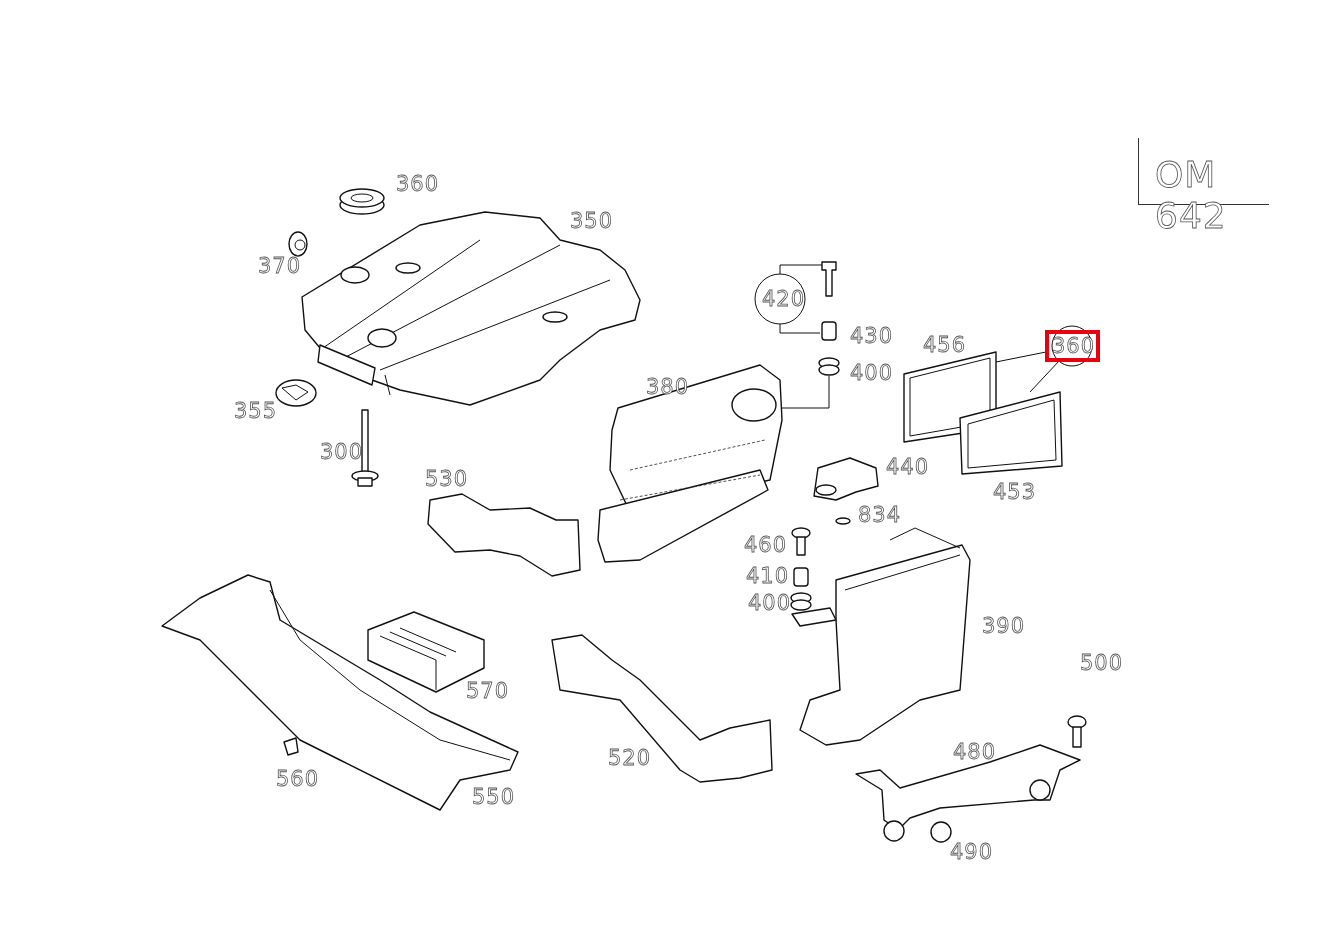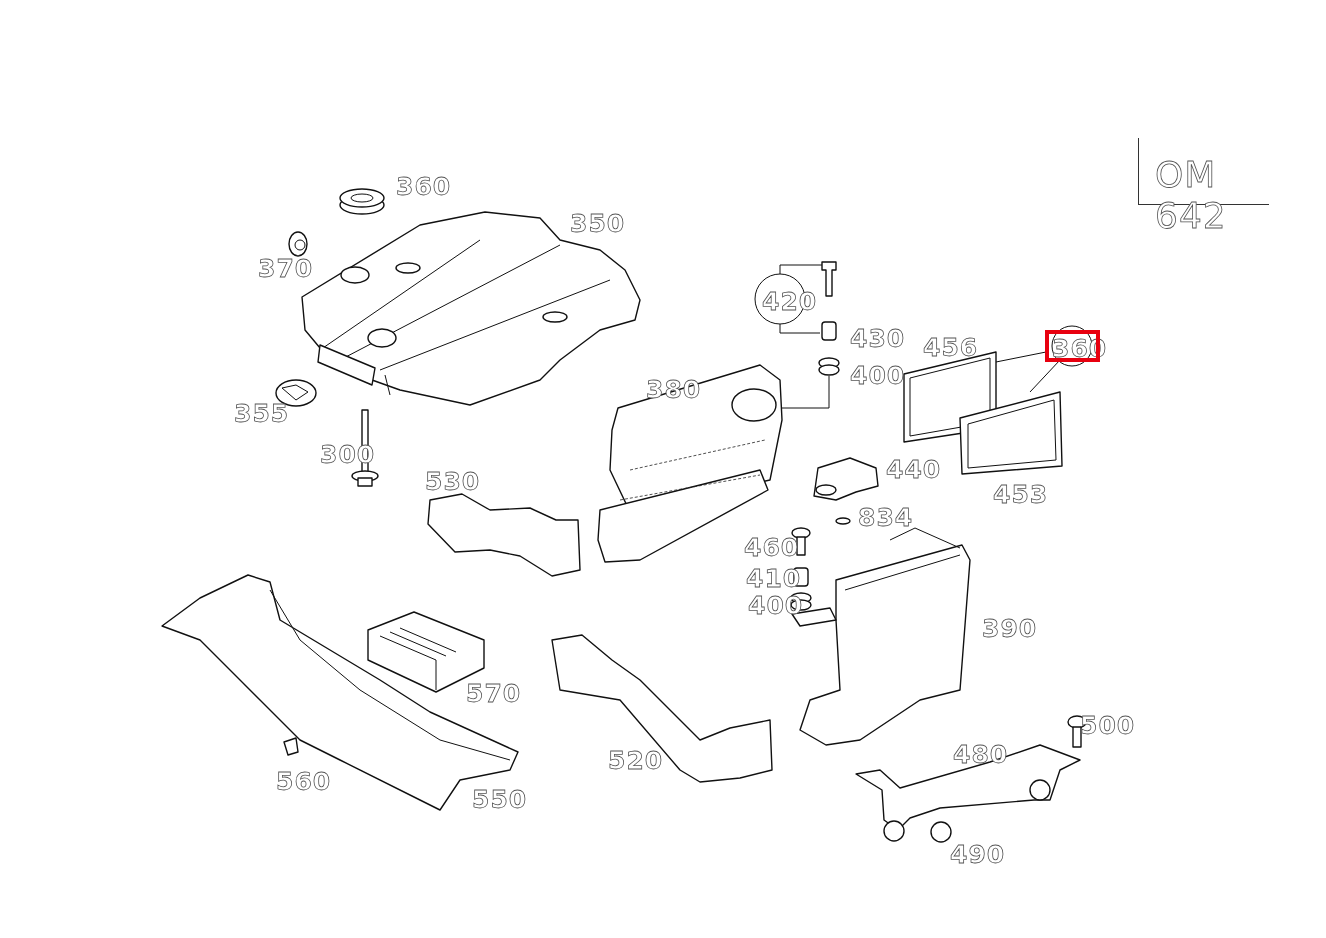--- a/index.html
+++ b/index.html
@@ -1,20 +1,20 @@
 <!DOCTYPE html>
 <html><head>
 <meta charset="utf-8">
 <style>
   html, body { margin: 0; padding: 0; background: #ffffff; }
   body { width: 1326px; height: 938px; position: relative; overflow: hidden;
          font-family: "DejaVu Sans", sans-serif; }
   #canvas { position: absolute; left: 0; top: 0; width: 1326px; height: 938px; }
-  .callout { position: absolute; font-family: "DejaVu Sans", sans-serif; font-size: 25px;
-             font-weight: 700; color: #ffffff; letter-spacing: 1px; line-height: 1;
+  .callout { position: absolute; font-family: "DejaVu Sans", sans-serif; font-size: 21px;
+             font-weight: 400; color: #ffffff; letter-spacing: 1px; line-height: 1;
              -webkit-text-stroke: 0.8px #555; cursor: pointer; }
   .engine-label { position: absolute; left: 1138px; top: 138px; width: 130px; height: 66px;
                   border-left: 1px solid #333; border-bottom: 1px solid #333; }
   .engine-label span { position: absolute; left: 16px; top: 16px; font-size: 36px; color: #fff;
                        -webkit-text-stroke: 0.8px #555; letter-spacing: 1px; }
   .highlight { position: absolute; border: 4px solid #e8000f; box-sizing: border-box; }
   svg .p { fill: #fff; stroke: #111; stroke-width: 1.4; stroke-linejoin: round; }
   svg .t { fill: none; stroke: #111; stroke-width: 1; }
   svg .d { fill: none; stroke: #222; stroke-width: 0.8; stroke-dasharray: 3 2; }
 </style>
@@ -155,21 +155,21 @@
   <div class="callout" style="left:1052px;top:336px">360</div>
   <div class="callout" style="left:886px;top:457px">440</div>
   <div class="callout" style="left:993px;top:482px">453</div>
   <div class="callout" style="left:858px;top:505px">834</div>
   <div class="callout" style="left:425px;top:469px">530</div>
   <div class="callout" style="left:744px;top:535px">460</div>
   <div class="callout" style="left:746px;top:566px">410</div>
   <div class="callout" style="left:748px;top:593px">400</div>
   <div class="callout" style="left:982px;top:616px">390</div>
   <div class="callout" style="left:466px;top:681px">570</div>
-  <div class="callout" style="left:1080px;top:713px">500</div>
+  <div class="callout" style="left:1080px;top:653px">500</div>
   <div class="callout" style="left:953px;top:742px">480</div>
   <div class="callout" style="left:608px;top:748px">520</div>
   <div class="callout" style="left:276px;top:769px">560</div>
   <div class="callout" style="left:472px;top:787px">550</div>
   <div class="callout" style="left:950px;top:842px">490</div>
 
   <div class="highlight" style="left:1045px;top:330px;width:55px;height:32px"></div>
 </div>
 
 </body></html>

